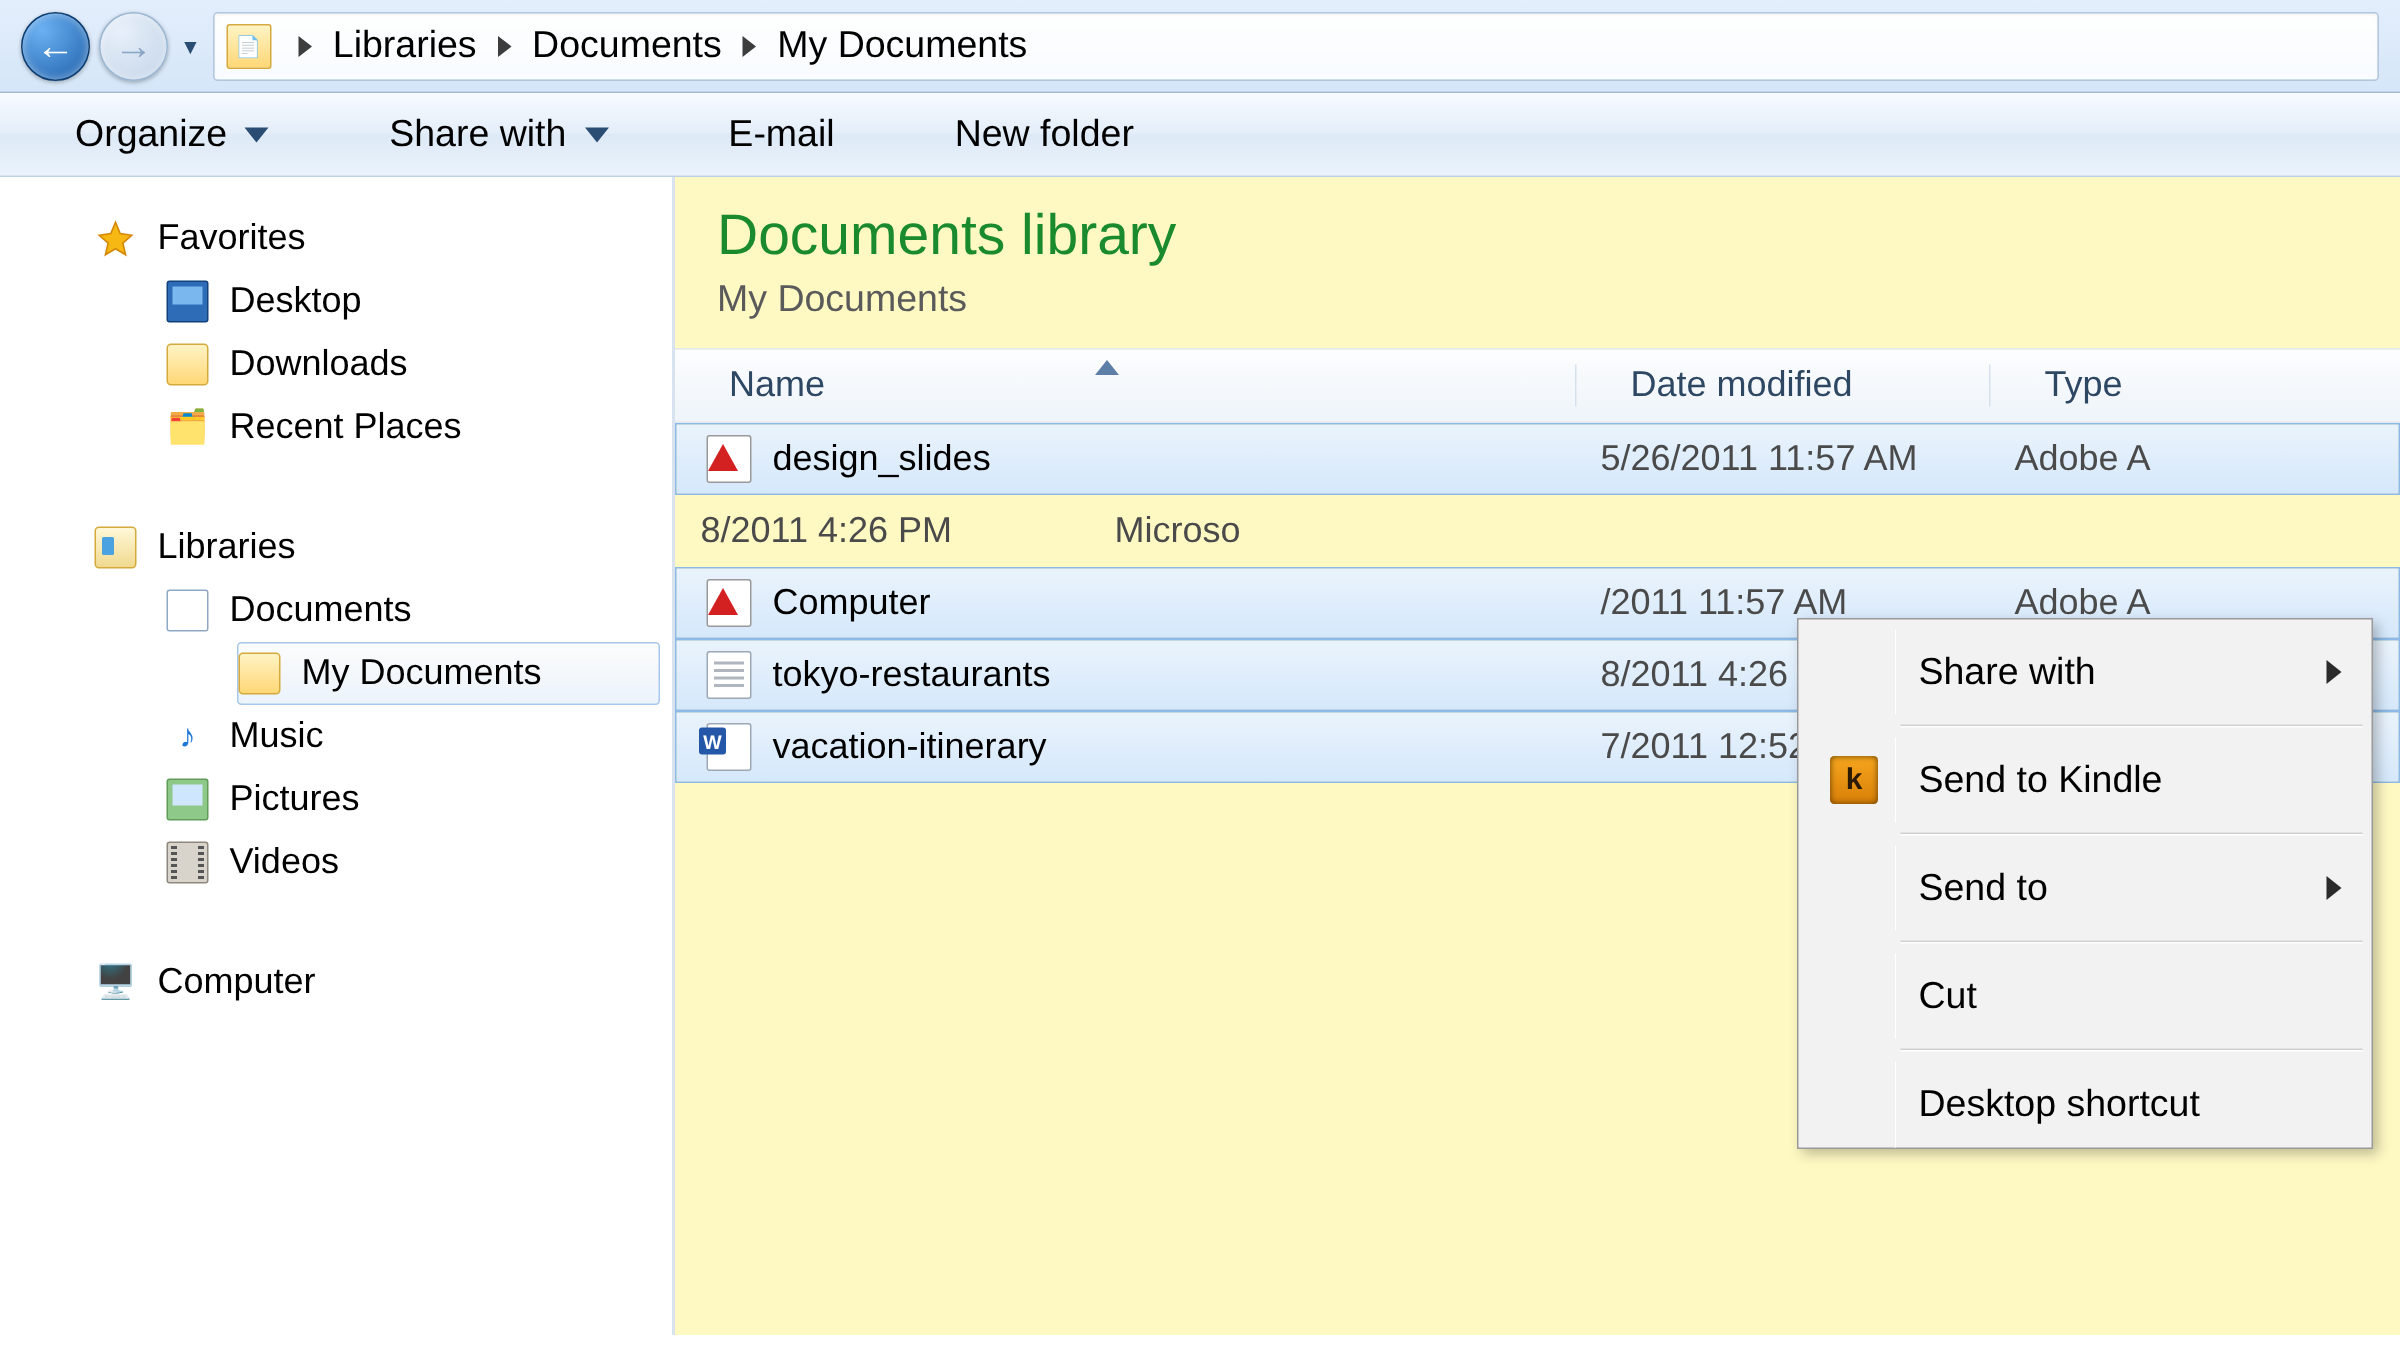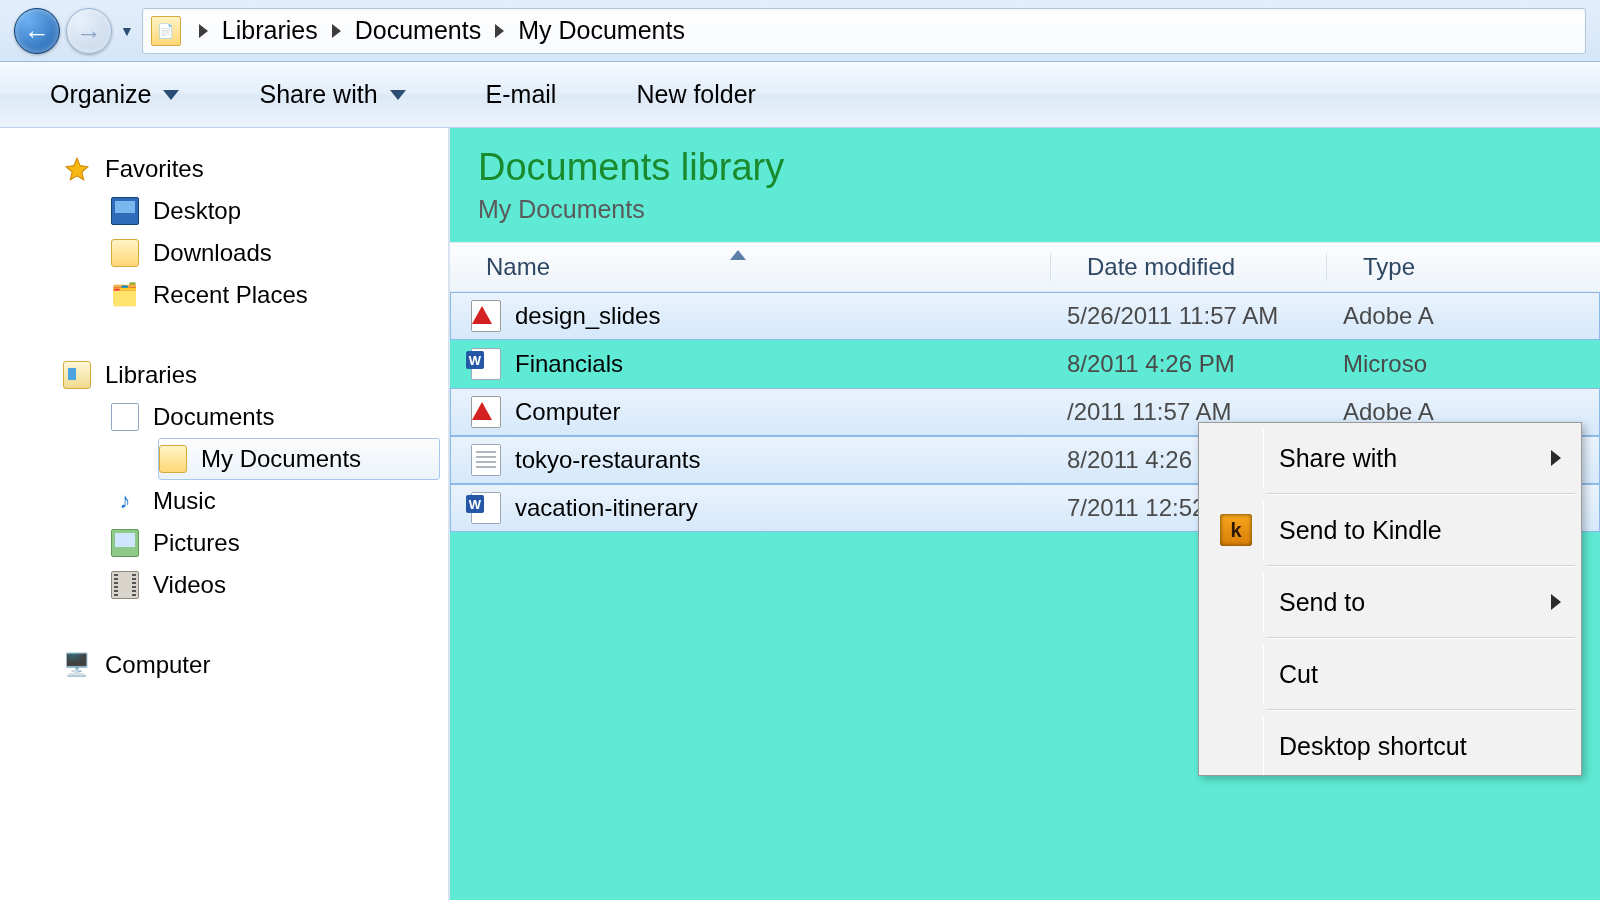--- a/index.html
+++ b/index.html
@@ -43,34 +43,34 @@
     background: linear-gradient(to bottom,#fff3c4,#ffd776);
     border:1px solid #d6a93c; border-radius:2px;
     display:flex; align-items:center; justify-content:center;
   }
   .crumb-icon::before { content:"📄"; font-size:14px; }
   .crumb-sep { width:0;height:0; border-top:7px solid transparent; border-bottom:7px solid transparent; border-left:9px solid #3d3d3d; margin:0 14px; }
   .crumb { font-size:25px; }
 
   
   .toolbar {
-    height:66px;
+    height:56px;
     background: linear-gradient(to bottom,#f7fbff 0%, #e4eef9 48%, #dde9f6 51%, #eaf3fc 100%);
     border-bottom:1px solid #bed0e6;
     display:flex; align-items:center;
     padding-left:50px; gap:80px;
     font-size:25px;
   }
   .toolbar .tbtn { display:flex; align-items:center; gap:12px; }
   .tbtn .chev { width:0;height:0;border-left:8px solid transparent;border-right:8px solid transparent;border-top:10px solid #2b4d73; }
 
   
   .main { display:flex; height:calc(900px - 62px - 66px); }
   .sidebar { width:450px; border-right:2px solid #d9e3ef; padding:20px 8px 20px 20px; overflow:hidden; }
-  .content { flex:1; background:#5eead4; position:relative; }
+  .content { flex:1; background:#fef9c3; position:relative; }
 
   
   .tree-item { display:flex; align-items:flex-start; gap:14px; padding:6px 8px 6px 0; font-size:24px; border:1px solid transparent; border-radius:3px; }
   .tree-item.selected { background: linear-gradient(to bottom,#fcfcfc,#ebf3fb); border:1px solid #a6c6ea; }
   .indent1 { margin-left:42px; }
   .indent2 { margin-left:90px; }
   .indent3 { margin-left:138px; }
   .spacer { height:38px; }
   .ico { width:28px; height:28px; display:flex; align-items:center; justify-content:center; font-size:22px; }
   .ico.star svg { fill:#f8b813; stroke:#d48806; }
@@ -257,24 +257,20 @@
     <div class="rows" id="rows">
         <div class="row sel">
           <div class="fcell-name">
             <span class="fico pdf"></span>
             <span>design_slides</span>
           </div>
           <div class="fcell-date">5/26/2011 11:57 AM</div>
           <div class="fcell-type">Adobe A</div>
         </div>
         <div class="row">
-          <div class="fcell-name">
-            <span class="fico word"></span>
-            <span>Financials</span>
-          </div>
           <div class="fcell-date">8/2011 4:26 PM</div>
           <div class="fcell-type">Microso</div>
         </div>
         <div class="row sel">
           <div class="fcell-name">
             <span class="fico pdf"></span>
             <span>Computer</span>
           </div>
           <div class="fcell-date">/2011 11:57 AM</div>
           <div class="fcell-type">Adobe A</div>

